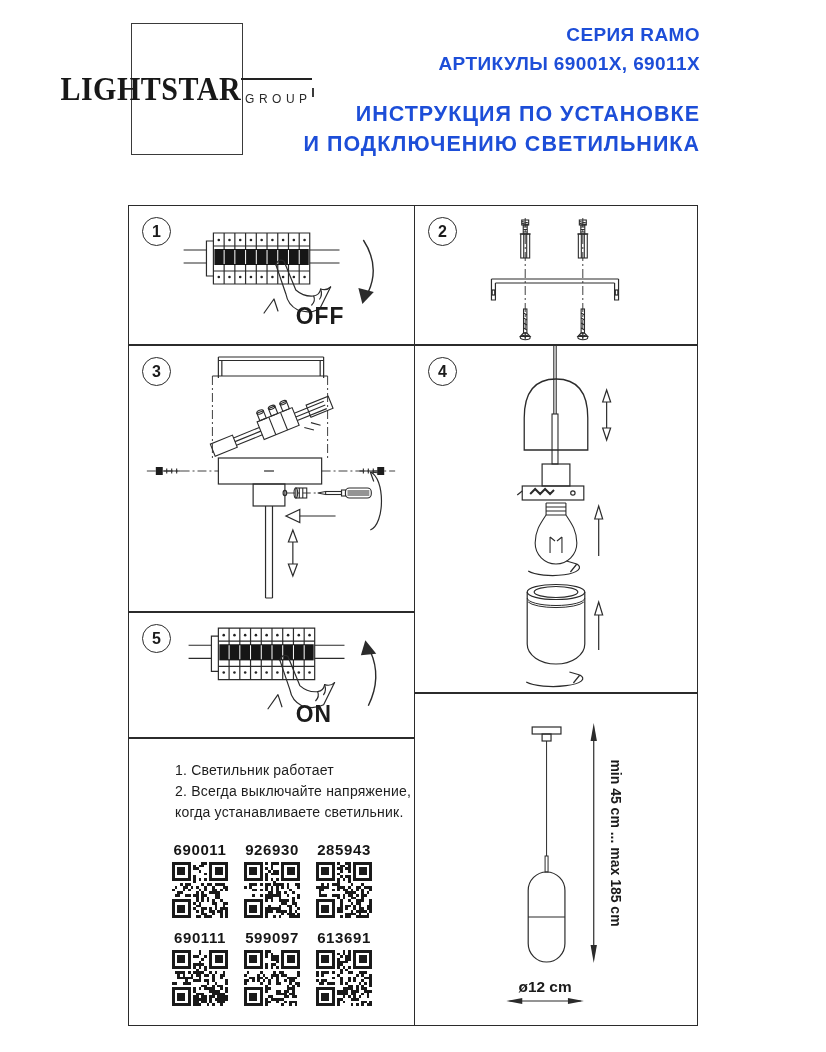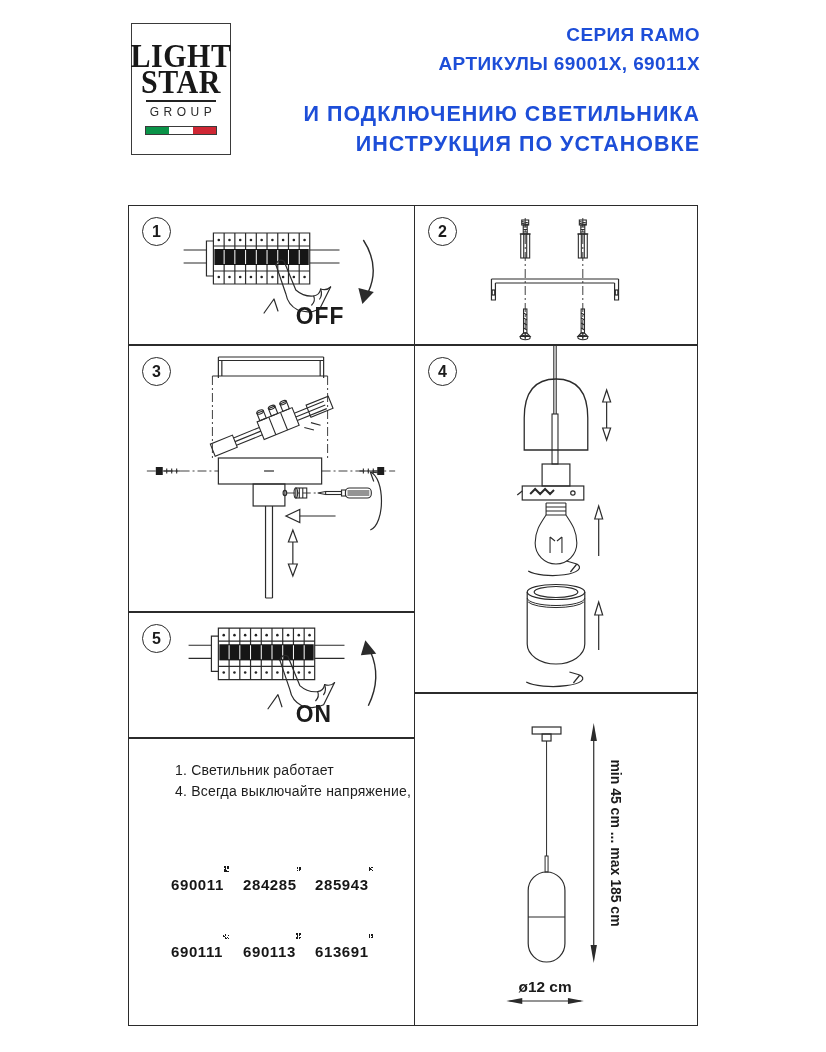--- a/index.html
+++ b/index.html
@@ -1,43 +1,43 @@
 <!DOCTYPE html>
 <html><head>
 <meta charset="utf-8">
 <style>
   html,body{margin:0;padding:0;background:#e8e8e8;}
   *{box-sizing:border-box;}
   .sheet{position:relative;width:826px;height:1052px;background:#ffffff;margin:0 auto;
          font-family:"Liberation Sans",sans-serif;color:#1b1b1b;overflow:hidden;}
   
-  .logo-box{position:absolute;left:131px;top:23px;width:100px;height:132px;border:1.6px solid #3a3a3a;
-            display:flex;flex-direction:column;align-items:center;justify-content:center;background:#fff;}
+  .logo-box{position:absolute;left:131px;top:23px;width:112px;height:132px;border:1.6px solid #3a3a3a;
+            display:flex;flex-direction:row;align-items:center;justify-content:center;background:#fff;}
   .logo-word{font-family:"Liberation Serif",serif;font-weight:700;font-size:30px;line-height:26px;
              letter-spacing:.5px;color:#181818;transform:scaleY(1.12);}
-  .logo-group{margin-top:5px;padding-top:3px;border-top:2px solid #222;font-size:12px;font-weight:400;
+  .logo-group{margin-top:5px;padding-top:12px;border-top:2px solid #222;font-size:12px;font-weight:400;
               letter-spacing:4.5px;color:#2a2a2a;padding-left:4px;}
   .logo-flag{margin-top:7px;width:72px;height:9px;border:1px solid #3a3a3a;display:flex;}
   .logo-flag span{flex:1;height:100%;}
   
   .header-right{position:absolute;top:24px;right:126px;text-align:right;color:#1d4ed8;}
   .h-series{font-size:19px;font-weight:700;letter-spacing:.4px;}
   .h-articles{font-size:19px;font-weight:700;letter-spacing:.4px;margin-top:7px;}
   .h-title{font-size:21.5px;font-weight:700;letter-spacing:1px;line-height:30px;margin-top:24px;}
   
   .panel{position:absolute;border:1.6px solid #2b2b2b;background:#fff;}
   .panel svg{display:block;width:100%;height:100%;}
   .step{position:absolute;left:13px;top:11px;width:29px;height:29px;border:1.6px solid #2b2b2b;
         border-radius:50%;display:flex;align-items:center;justify-content:center;
         font-size:16px;font-weight:700;background:#fff;z-index:2;}
   
   .notes-text{position:absolute;left:46px;top:21px;font-size:14px;line-height:21px;letter-spacing:.2px;color:#1d1d1d;}
   .qr-grid{position:absolute;left:42px;top:102px;display:grid;grid-template-columns:repeat(3,58px);
            column-gap:14px;row-gap:11px;}
-  .qr-item{display:flex;flex-direction:row;align-items:flex-end;}
+  .qr-item{display:flex;flex-direction:column;align-items:center;}
   .qr-label{font-size:15px;font-weight:700;letter-spacing:.6px;margin-bottom:4px;color:#161616;}
   .qr-code{width:56px;height:56px;}
   
   text{font-family:"Liberation Sans",sans-serif;fill:#1b1b1b;}
   .svg-big-label{font-size:23px;font-weight:600;letter-spacing:1px;}
   .dim-label{font-size:14px;font-weight:700;}
   .dia-label{font-size:15.5px;font-weight:700;}
 </style>
 </head>
 <body>
@@ -108,22 +108,22 @@
       <span style="background:#0a9348"></span>
         <span style="background:#ffffff"></span>
         <span style="background:#cf2734"></span>
     </div>
   </div>
 
   <div class="header-right">
     <div class="h-series">СЕРИЯ RAMO</div>
     <div class="h-articles">АРТИКУЛЫ 69001X, 69011X</div>
     <div class="h-title">
+      <div>ИНСТРУКЦИЯ ПО УСТАНОВКЕ</div>
       <div>И ПОДКЛЮЧЕНИЮ СВЕТИЛЬНИКА</div>
-      <div>ИНСТРУКЦИЯ ПО УСТАНОВКЕ</div>
     </div>
   </div>
 
   <div class="panel" style="left:128px;top:205px;width:287px;height:140px">
     <div class="step">1</div>
     <svg viewBox="0 0 287 138" preserveAspectRatio="none">
       <use href="#breaker-def" transform="translate(85,27)"></use>
       <use href="#hand-def" transform="translate(148,57)"></use>
       <text class="svg-big-label" x="168" y="118">OFF</text>
       <g>
@@ -280,21 +280,22 @@
       <g>
         <path d="M241,92 Q255,64 243,38" stroke="#2b2b2b" stroke-width="1.4" fill="none"></path>
         <polygon points="238,27 249,40.5 233.5,42" fill="#2b2b2b"></polygon>
       </g>
     </svg>
   </div>
 
   <div class="panel" style="left:128px;top:738px;width:287px;height:288px">
     <div class="notes-text">
       <div>1. Светильник работает</div>
-      <div>4. Всегда выключайте напряжение,</div>
+      <div>2. Всегда выключайте напряжение,</div>
+      <div>когда устанавливаете светильник.</div>
     </div>
     <div class="qr-grid">
       <div class="qr-item">
         <div class="qr-label">690011</div>
         <div class="qr-code">
             <svg viewBox="0 0 21 21" width="100%" height="100%" shape-rendering="crispEdges" fill="#1a1a1a">
               <rect x="0" y="0" width="1" height="1"></rect>
               <rect x="1" y="0" width="1" height="1"></rect>
               <rect x="2" y="0" width="1" height="1"></rect>
               <rect x="3" y="0" width="1" height="1"></rect>
@@ -497,21 +498,21 @@
               <rect x="10" y="20" width="1" height="1"></rect>
               <rect x="12" y="20" width="1" height="1"></rect>
               <rect x="13" y="20" width="1" height="1"></rect>
               <rect x="14" y="20" width="1" height="1"></rect>
               <rect x="18" y="20" width="1" height="1"></rect>
               <rect x="20" y="20" width="1" height="1"></rect>
             </svg>
           </div>
       </div>
       <div class="qr-item">
-        <div class="qr-label">284285</div>
+        <div class="qr-label">926930</div>
         <div class="qr-code">
             <svg viewBox="0 0 21 21" width="100%" height="100%" shape-rendering="crispEdges" fill="#1a1a1a">
               <rect x="0" y="0" width="1" height="1"></rect>
               <rect x="1" y="0" width="1" height="1"></rect>
               <rect x="2" y="0" width="1" height="1"></rect>
               <rect x="3" y="0" width="1" height="1"></rect>
               <rect x="4" y="0" width="1" height="1"></rect>
               <rect x="5" y="0" width="1" height="1"></rect>
               <rect x="6" y="0" width="1" height="1"></rect>
               <rect x="8" y="0" width="1" height="1"></rect>
@@ -1179,21 +1180,21 @@
               <rect x="8" y="20" width="1" height="1"></rect>
               <rect x="9" y="20" width="1" height="1"></rect>
               <rect x="10" y="20" width="1" height="1"></rect>
               <rect x="13" y="20" width="1" height="1"></rect>
               <rect x="15" y="20" width="1" height="1"></rect>
               <rect x="18" y="20" width="1" height="1"></rect>
             </svg>
           </div>
       </div>
       <div class="qr-item">
-        <div class="qr-label">690113</div>
+        <div class="qr-label">599097</div>
         <div class="qr-code">
             <svg viewBox="0 0 21 21" width="100%" height="100%" shape-rendering="crispEdges" fill="#1a1a1a">
               <rect x="0" y="0" width="1" height="1"></rect>
               <rect x="1" y="0" width="1" height="1"></rect>
               <rect x="2" y="0" width="1" height="1"></rect>
               <rect x="3" y="0" width="1" height="1"></rect>
               <rect x="4" y="0" width="1" height="1"></rect>
               <rect x="5" y="0" width="1" height="1"></rect>
               <rect x="6" y="0" width="1" height="1"></rect>
               <rect x="8" y="0" width="1" height="1"></rect>

